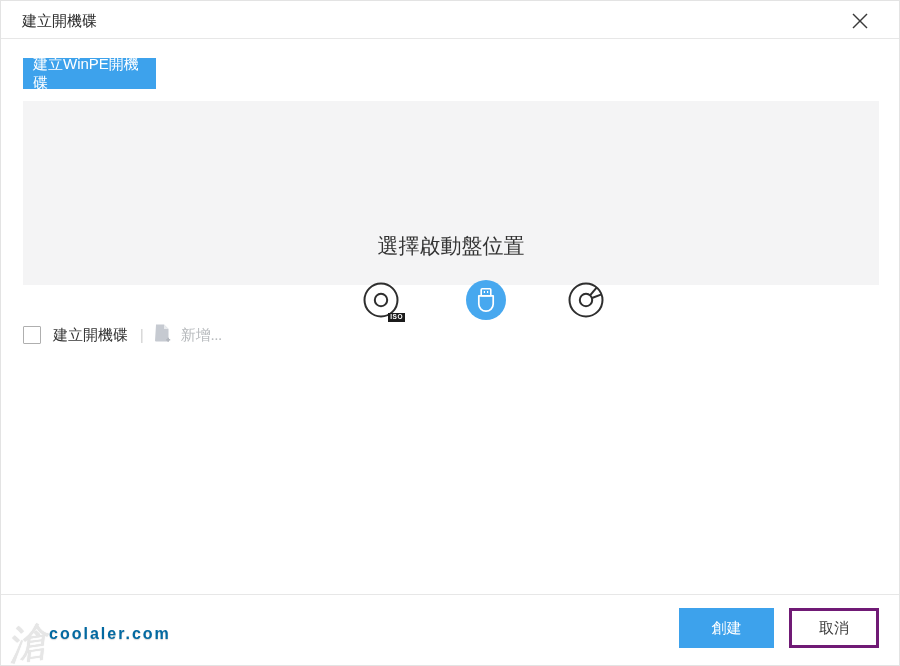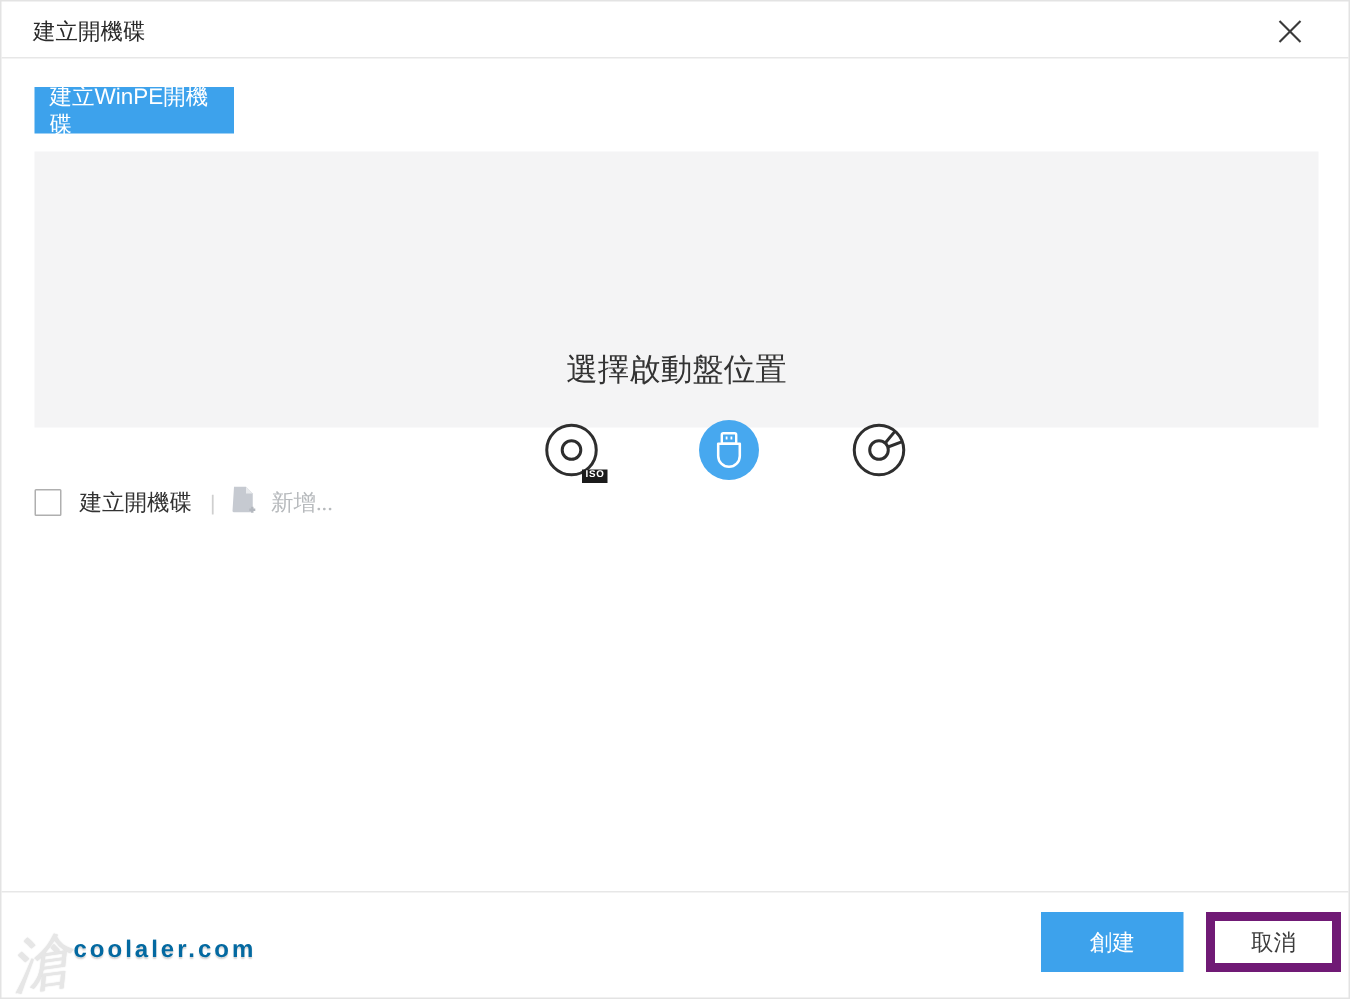--- a/index.html
+++ b/index.html
@@ -41,23 +41,23 @@
   
   .driver-row { position:absolute; left:22px; top:322px; height:24px; display:flex; align-items:center; }
   .checkbox { width:18px; height:18px; background:#fff; border:1px solid #afafaf; border-radius:1px; cursor:pointer; }
   .driver-label { margin-left:12px; font-size:15px; color:#333; }
   .v-divider { margin:0 10px 0 12px; color:#cfcfcf; font-size:14px; }
   .add-group { display:flex; align-items:center; cursor:default; }
   .add-label { margin-left:10px; font-size:15px; color:#b7babd;font-family:Liberation Serif, serif; }
 
   
   .footer-divider { position:absolute; left:0; top:593px; width:100%; height:1px; background:#e7e7e7; }
-  .btn { position:absolute; top:607px; height:40px; font-size:15px; display:flex; align-items:center; justify-content:center; cursor:pointer; font-family:Liberation Serif, serif;margin-left:15px; }
+  .btn { position:absolute; top:607px; height:40px; font-size:15px; display:flex; align-items:center; justify-content:center; cursor:pointer; font-family:Liberation Serif, serif; }
   .btn-create { left:678px; width:95px; background:#3DA2EC; color:#fff; border:none; }
-  .btn-cancel { left:788px; width:90px; background:#fff; color:#3c3c3c; border:6px solid #701a75; }
+  .btn-cancel { left:788px; width:90px; background:#fff; color:#3c3c3c; border:3px solid #701a75; }
 
   
   .watermark { position:absolute; left:6px; bottom:4px; display:flex; align-items:flex-end; pointer-events:none; }
   .wm-logo { font-size:40px; font-style:italic; color:#e6e6e6; line-height:0.9; transform:rotate(-8deg); text-shadow:0 0 1px #d8d8d8; }
   .wm-text { font-size:16px; font-weight:bold; letter-spacing:2px; color:#0369a1; text-shadow:0 1px 1px #d4d4d4; margin-left:2px; margin-bottom:18px; }
 </style>
 </head>
 <body>
 
 <div class="dialog">

